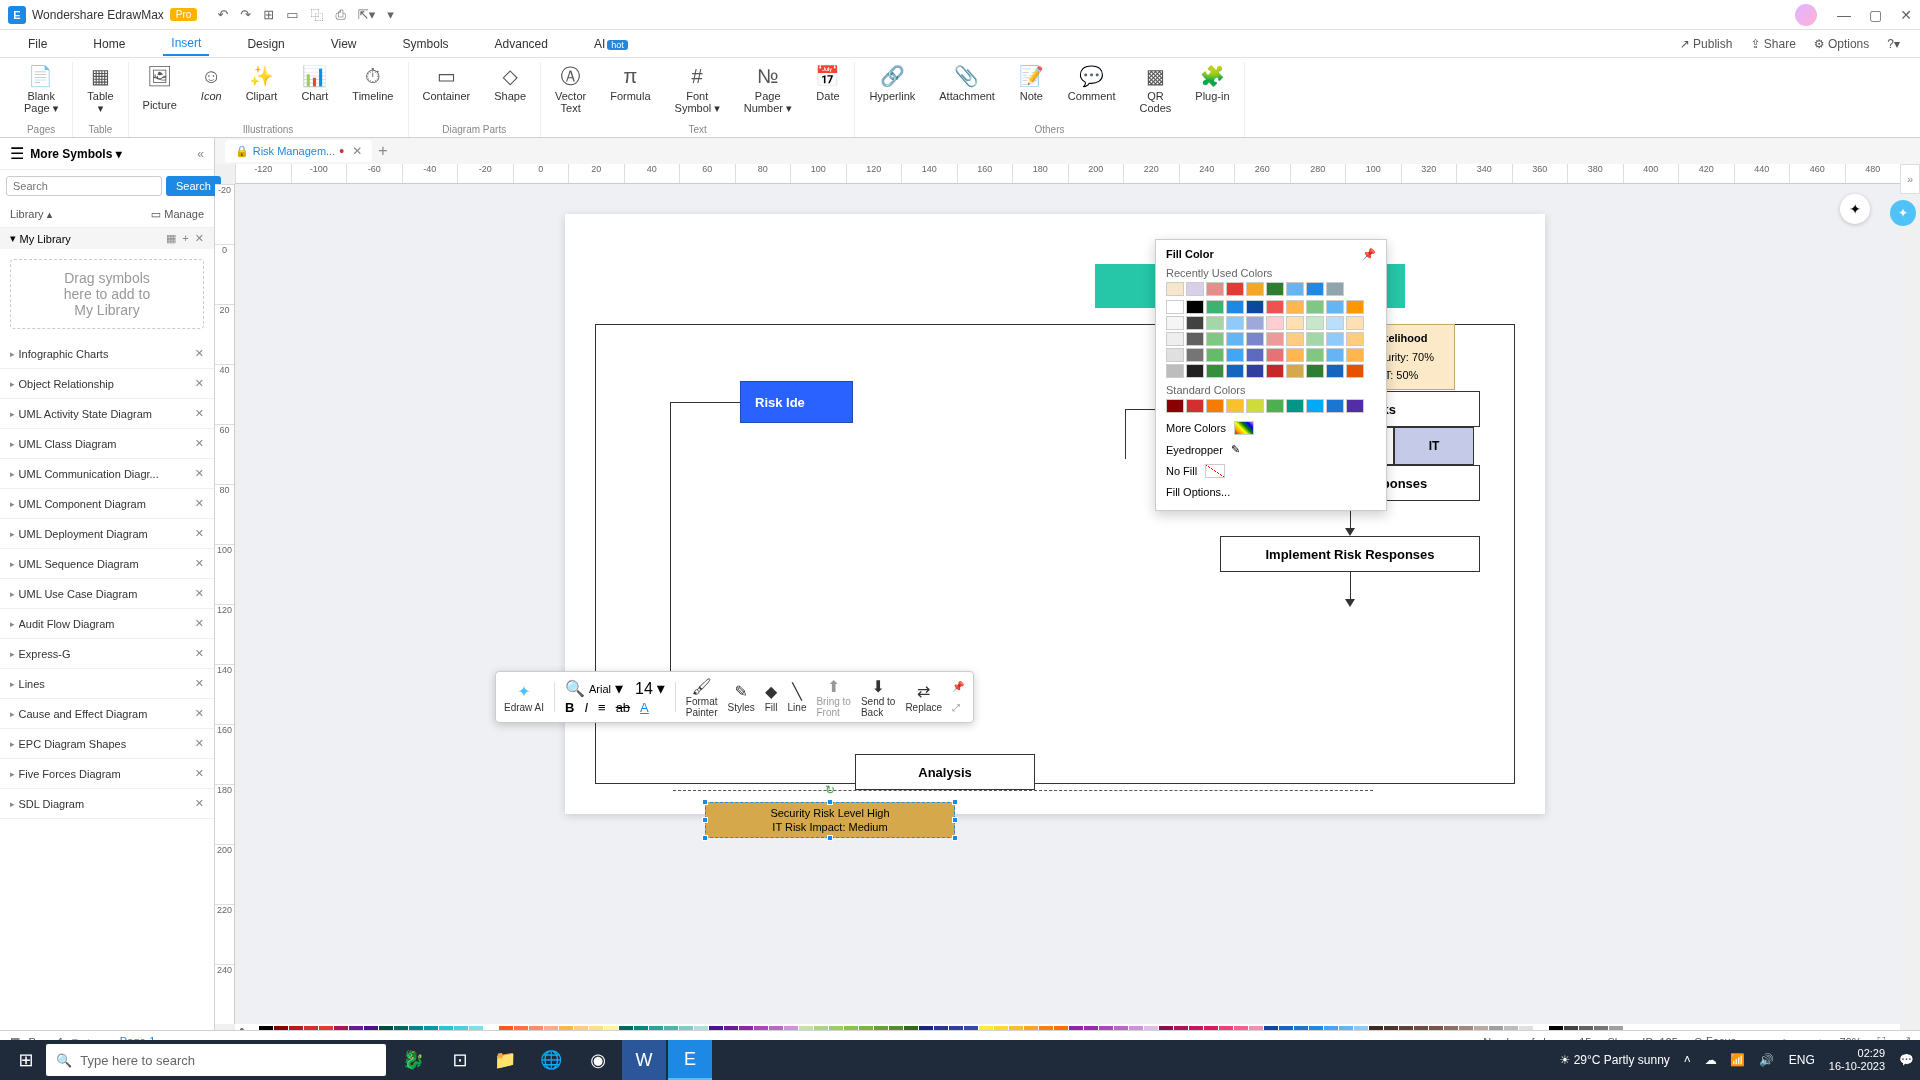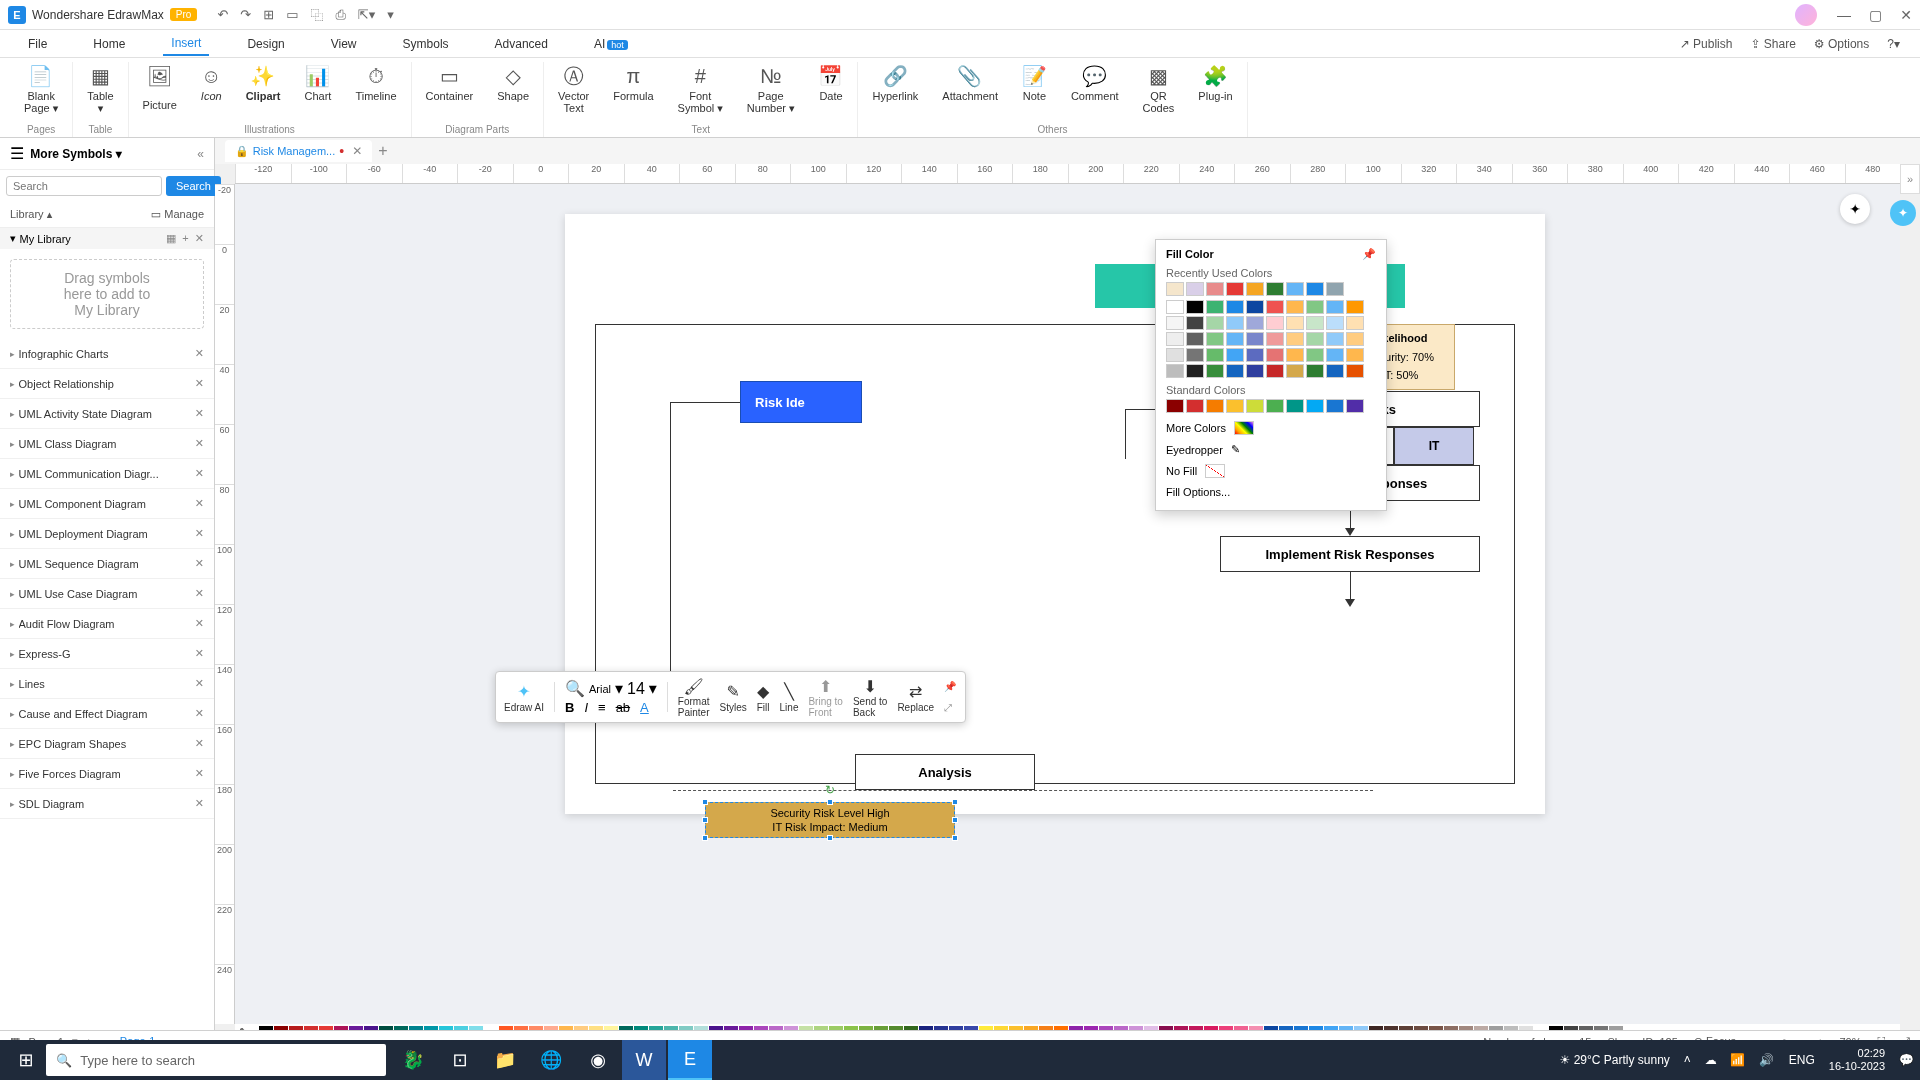--- a/index.html
+++ b/index.html
@@ -196,21 +196,21 @@
         <div class="ribbon-item">
           <span class="icon">🖼</span>
           <span class="label" style="white-space:pre-line;margin-top:11px;">Picture</span>
         </div>
         <div class="ribbon-item">
           <span class="icon">☺</span>
           <span class="label" style="white-space:pre-line;font-style:italic;">Icon</span>
         </div>
         <div class="ribbon-item">
           <span class="icon">✨</span>
-          <span class="label" style="white-space:pre-line;font-weight:bold;">Clipart</span>
+          <span class="label" style="white-space:pre-line;">Clipart</span>
         </div>
         <div class="ribbon-item">
           <span class="icon">📊</span>
           <span class="label" style="white-space:pre-line;">Chart</span>
         </div>
         <div class="ribbon-item">
           <span class="icon">⏱</span>
           <span class="label" style="white-space:pre-line;">Timeline</span>
         </div>
       </div>
@@ -462,21 +462,21 @@
 
 <div class="canvas">
   <div class="canvas-ai">✦</div>
   <div class="page">
     <div class="inner-border"></div>
 
     <div class="title-box" style="left:530px; width:310px;">
       <span>ince Chart</span>
     </div>
 
-    <div class="node blue" style="left:175px; top:167px; width:122px; height:42px; justify-content:flex-start; padding-left:14px;">
+    <div class="node blue" style="left:175px; top:167px; width:113px; height:42px; justify-content:flex-start; padding-left:14px;">
       <span>Risk Ide</span>
     </div>
 
     <div class="line-v" style="left:105px; top:188px; height:280px;"></div>
     <div class="line-h" style="left:105px; top:188px; width:70px;"></div>
     <div class="arrow-down" style="left:100px; top:463px;"></div>
 
     <div class="node" style="left:65px; top:472px; width:130px; height:36px;">
       <span>Risk Register</span>
     </div>
@@ -641,21 +641,21 @@
     <div class="mt-item">
       <span class="ic" style="color:#4fc3f7;">✦</span>
       <span>Edraw AI</span>
     </div>
     <div class="sep"></div>
     <div style="display:flex;flex-direction:column;gap:2px;">
       <div style="display:flex;align-items:center;gap:4px;">
         <span>🔍</span>
         <span class="font-name">Arial</span>
         <span>▾</span>
-        <span style="">14</span>
+        <span style="margin-left:8px;">14</span>
         <span>▾</span>
       </div>
       <div style="display:flex;gap:10px;font-size:13px;">
         <span><b>B</b></span>
         <span><i>I</i></span>
         <span>≡</span>
         <span><s>ab</s></span>
         <span style="text-decoration:underline;color:#1e88e5;">A</span>
       </div>
     </div>

